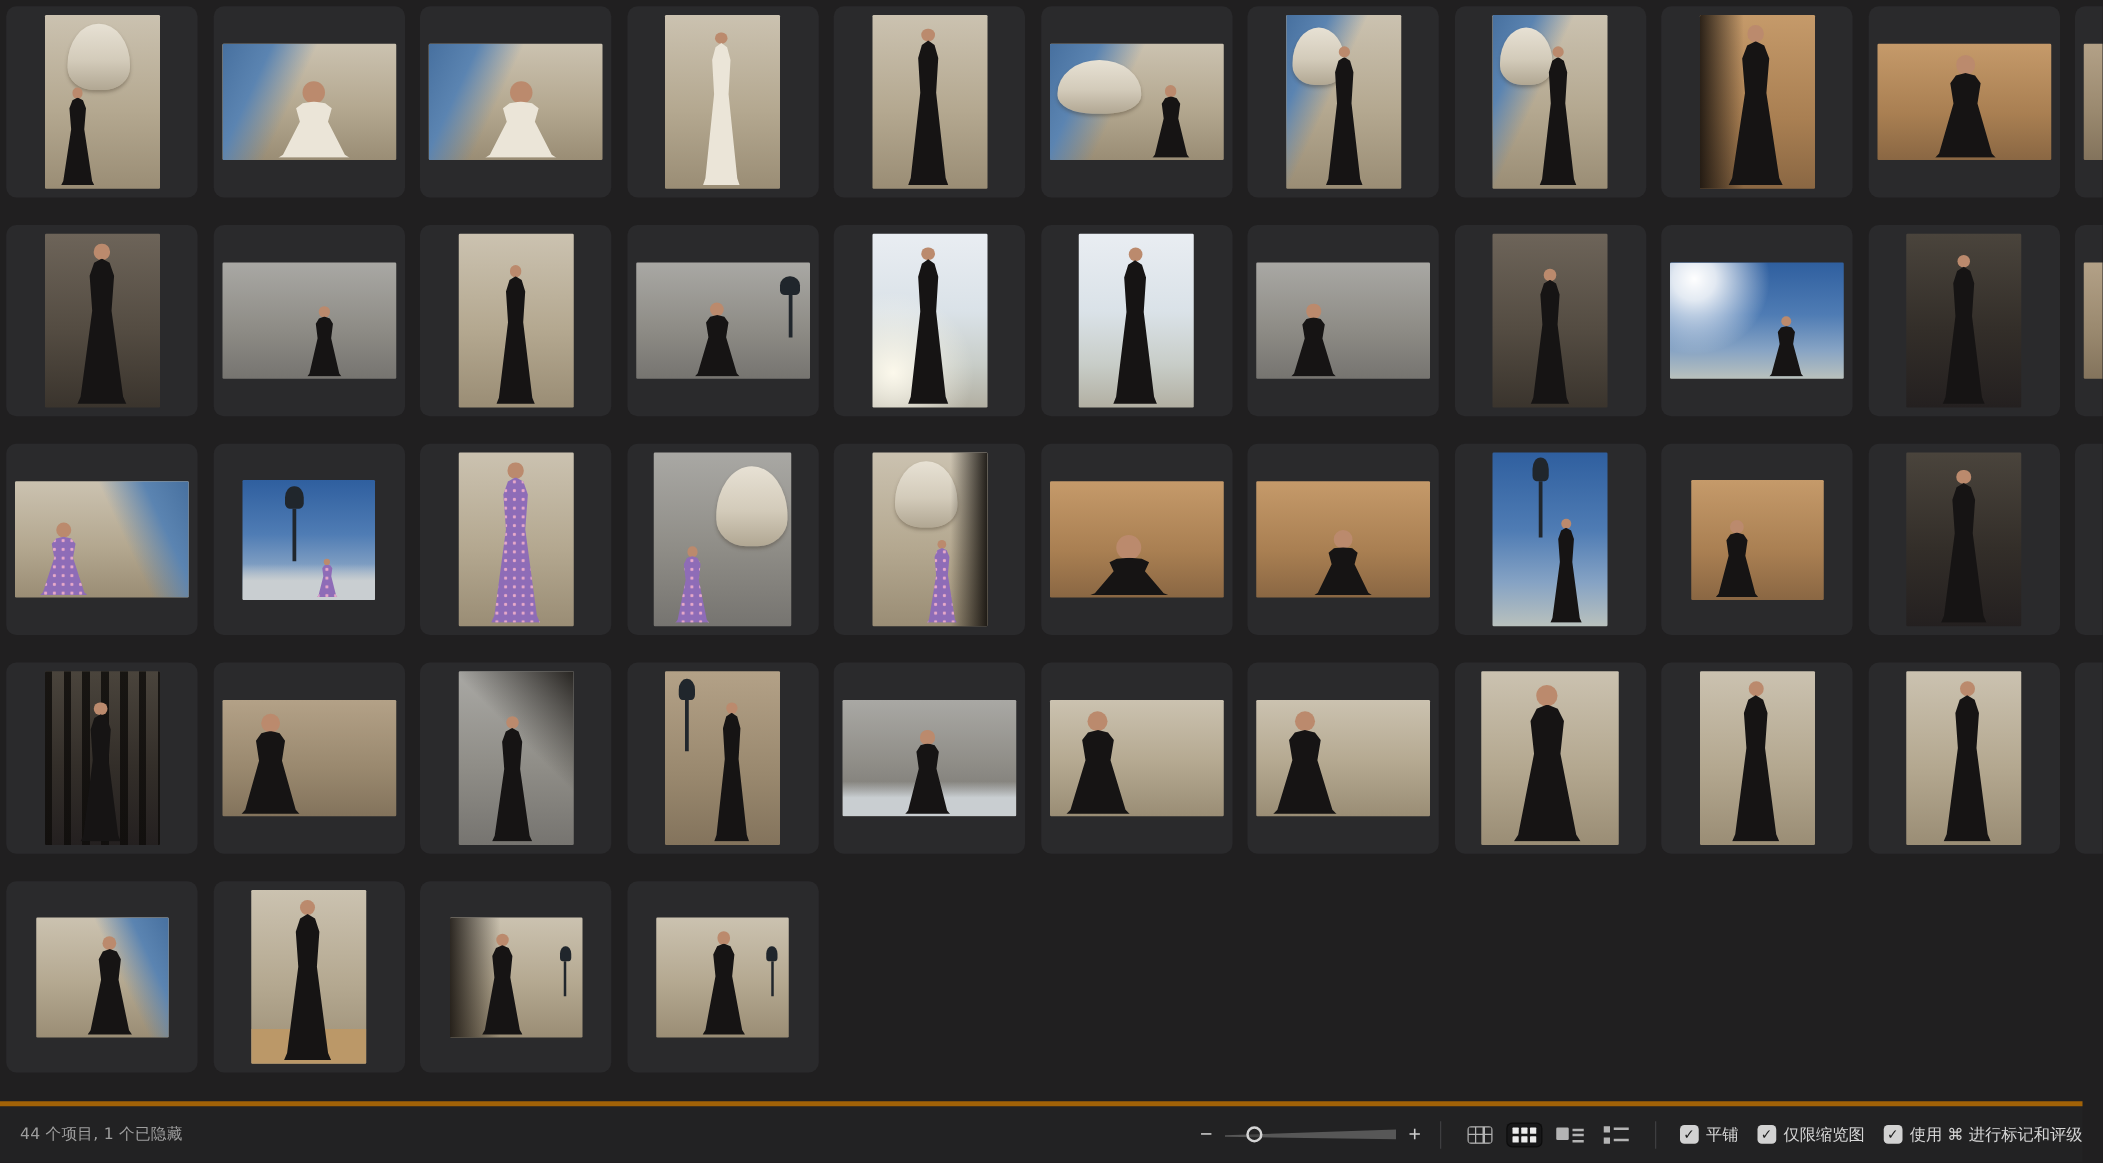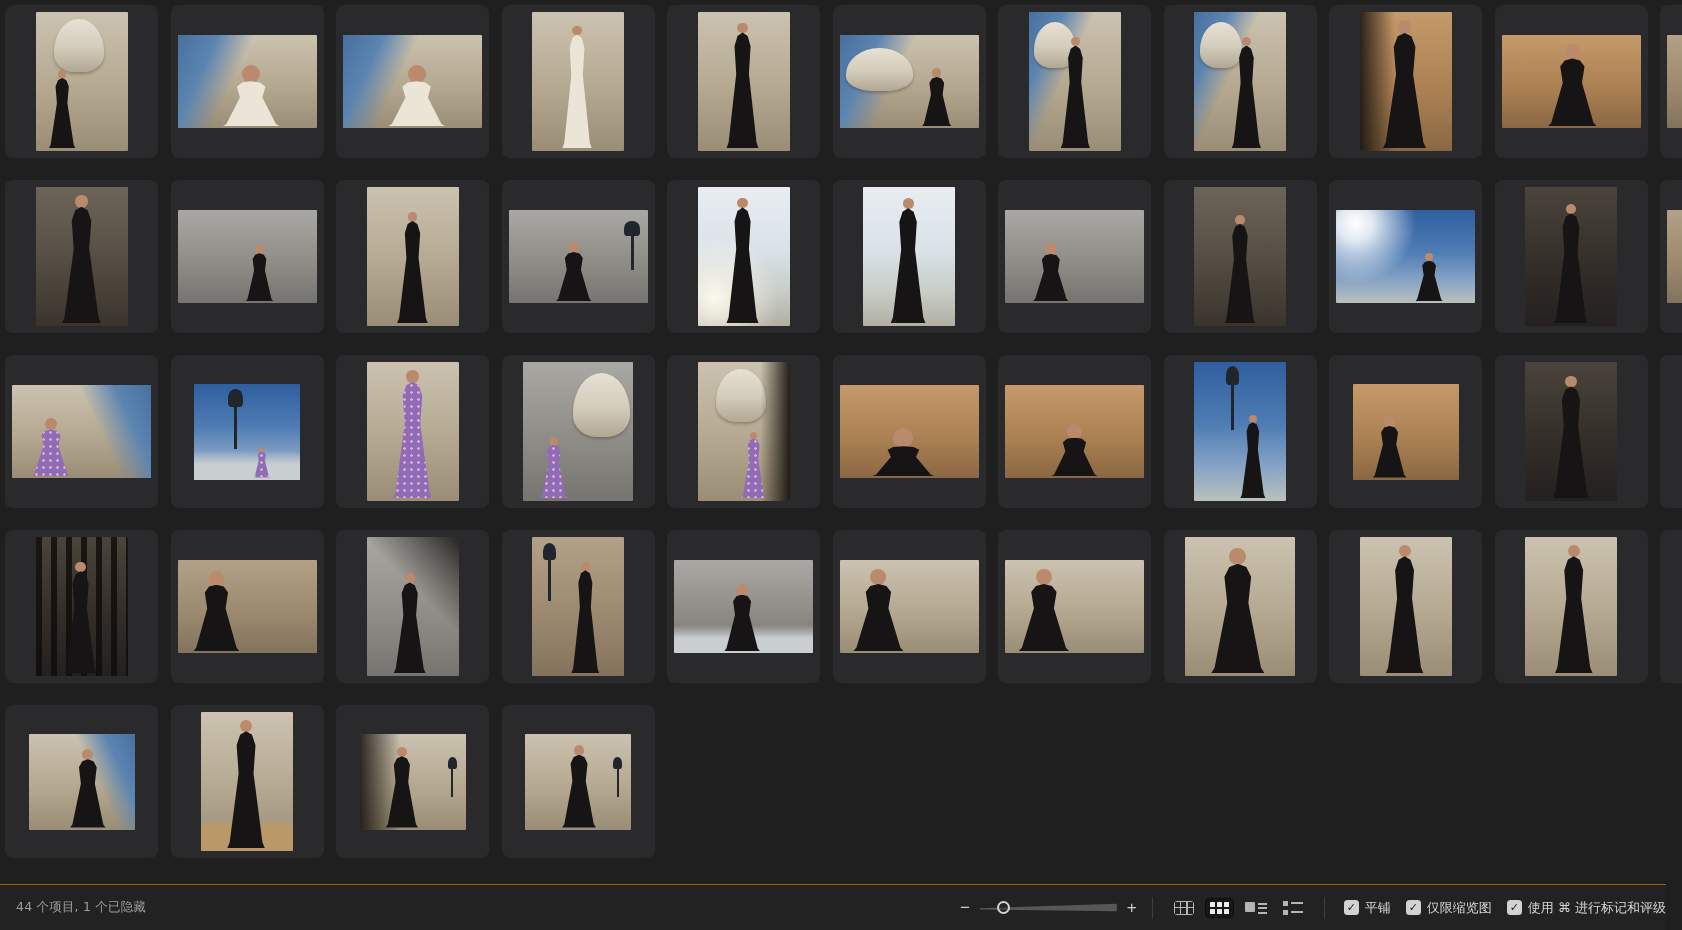--- a/index.html
+++ b/index.html
@@ -64,21 +64,21 @@
   .fig{position:absolute;bottom:2%;display:flex;flex-direction:column;align-items:center;}
   .fig .head{width:24%;aspect-ratio:1/1;border-radius:50%;background:#bb8a6d;flex:none;}
   .fig .body{width:100%;flex:1;margin-top:-2%;
     clip-path:polygon(50% 0%,62% 3%,69% 12%,65% 36%,83% 95%,88% 100%,12% 100%,17% 95%,35% 36%,31% 12%,38% 3%);}
   .f-k .body{background:#161414;}
   .f-w .body{background:#ebe5d8;}
   .f-v .body{background-color:#8e6cb7;background-image:radial-gradient(#e7a9c9 1px,rgba(0,0,0,0) 1.6px);background-size:7px 7px;}
   
   #toolbar{
     position:absolute;left:0;right:16px;bottom:0;height:45px;
-    background:var(--toolbar-bg,#222223);border-top:1px solid #a16207;
+    background:var(--toolbar-bg,#222223);border-top:4px solid #a16207;
   }
   #status-text{position:absolute;left:16px;top:0;bottom:0;display:flex;align-items:center;
     color:#9e9e9e;font-size:12.5px;letter-spacing:.2px;}
   #tb-right{position:absolute;left:958px;right:0;top:0;bottom:0;display:flex;align-items:center;}
   .tb-btn{color:#cdcdcd;font-size:17px;line-height:1;background:none;border:none;padding:0 2px;cursor:default;}
   #slider{position:relative;width:142px;height:16px;margin:0 8px;}
   #slider .track{position:absolute;inset:2px 0;background:#575757;
     clip-path:polygon(0 56%,100% 18%,100% 82%,0 66%);}
   #slider .knob{position:absolute;top:1px;width:13px;height:13px;border-radius:50%;
     border:2.5px solid #d4d4d4;background:rgba(40,40,40,.4);box-sizing:border-box;}

